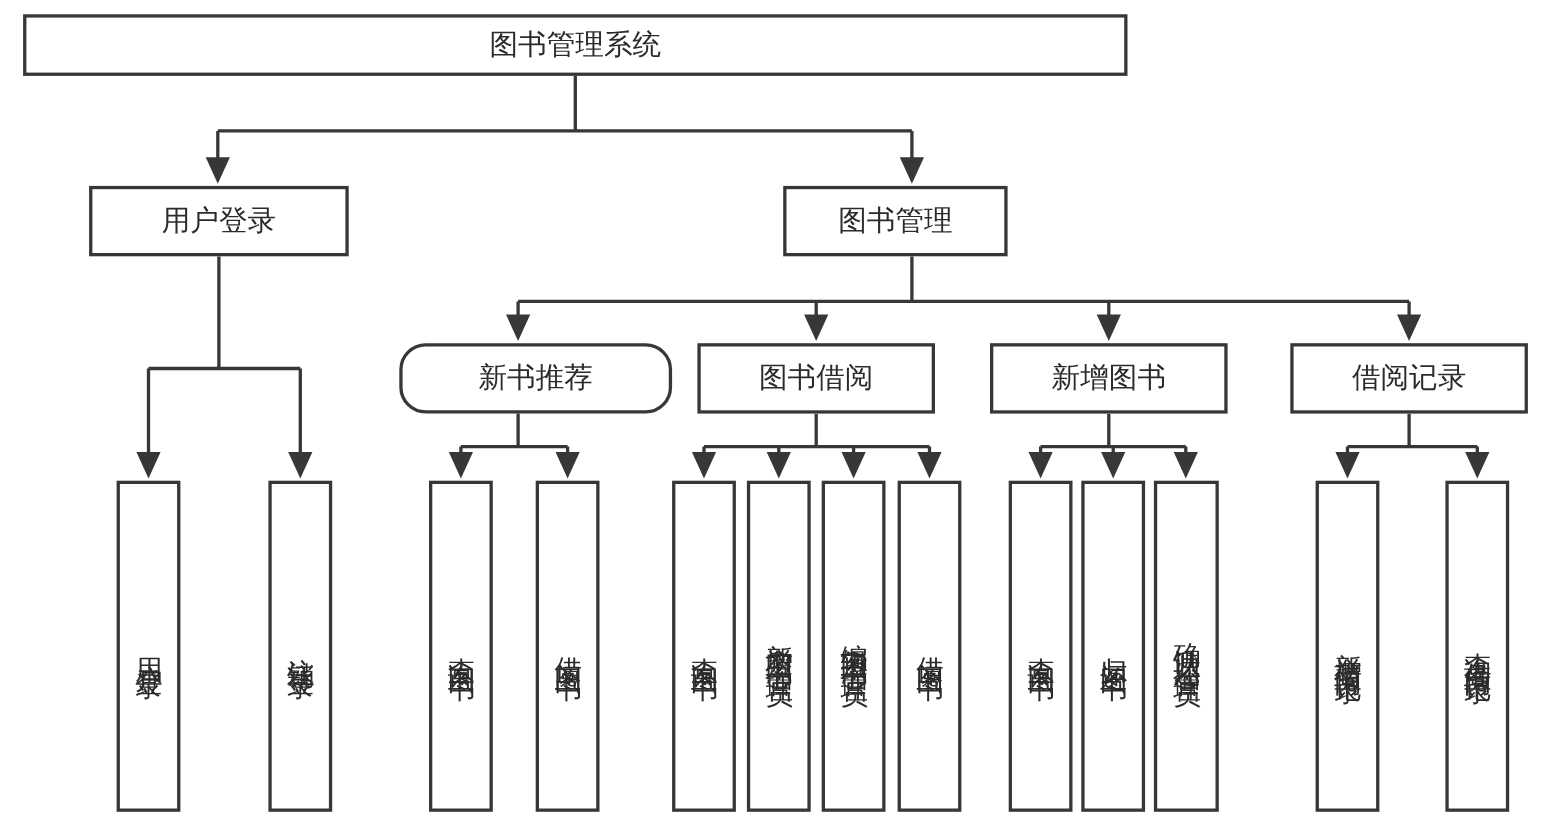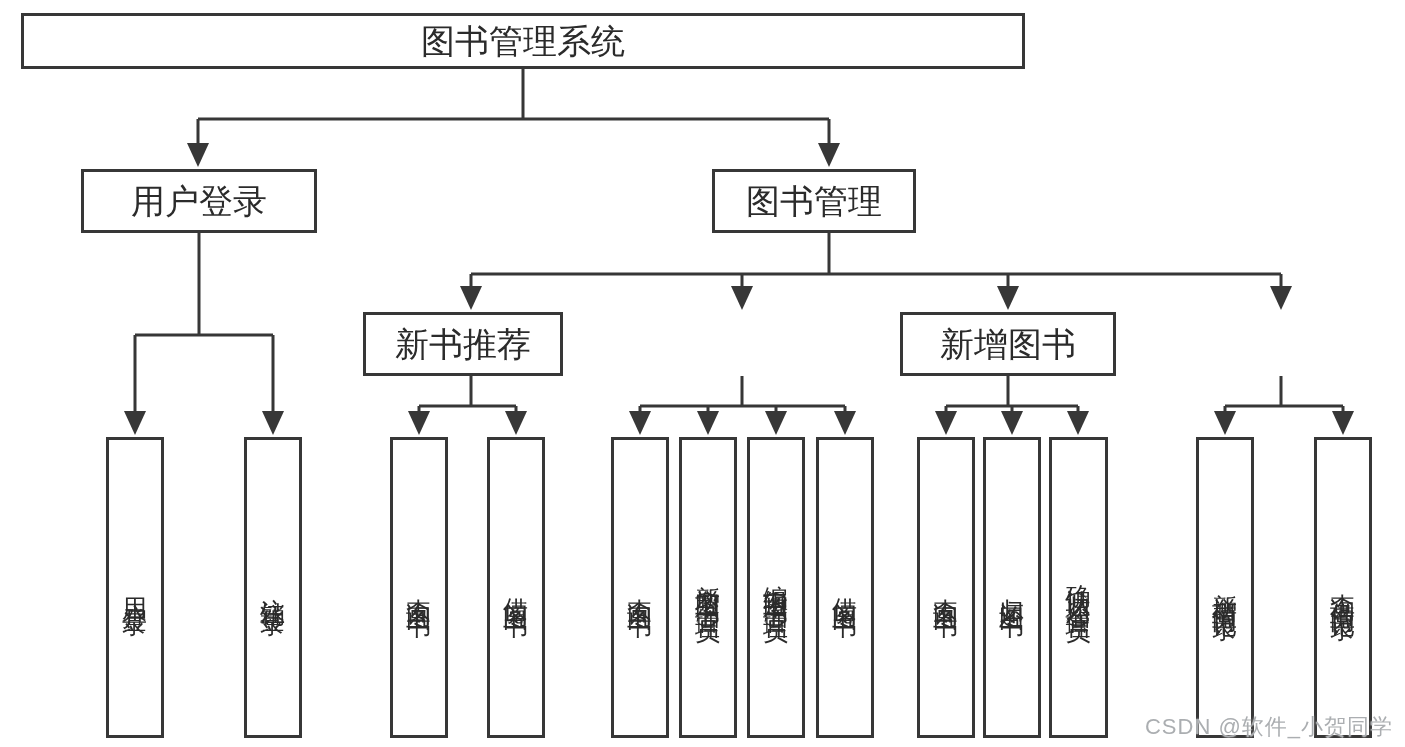--- a/index.html
+++ b/index.html
@@ -23,21 +23,21 @@
   }
   .node {
     position: absolute;
     box-sizing: border-box;
     border: 3px solid #373737;
     background: #ffffff;
     display: flex;
     align-items: center;
     justify-content: center;
     color: #2b2b2b;
-    font-size: 34px;
+    font-size: 26px;
     line-height: 1.2;
     z-index: 2;
     white-space: nowrap;
   }
   .node.leaf {
     writing-mode: vertical-rl;
     text-orientation: mixed;
     font-size: 25px;
     letter-spacing: 5px;
     white-space: normal;
@@ -120,36 +120,37 @@
       <polygon points="1214,411 1236,411 1225,435"></polygon>
       <polygon points="1332,411 1354,411 1343,435"></polygon>
     </g>
   </svg>
 
   <div class="node" style="left:21px; top:13px; width:1004px; height:56px;">图书管理系统</div>
 
   <div class="node" style="left:81px; top:169px; width:236px; height:64px;">用户登录</div>
   <div class="node" style="left:712px; top:169px; width:204px; height:64px;">图书管理</div>
 
-  <div class="node" style="left:363px; top:312px; width:200px; height:64px;">新书推荐</div>
+  <div class="node" style="left:363px; top:312px; width:248px; height:64px;border-radius:24px;">新书推荐</div>
+  <div class="node" style="left:634px; top:312px; width:216px; height:64px;">图书借阅</div>
   <div class="node" style="left:900px; top:312px; width:216px; height:64px;">新增图书</div>
+  <div class="node" style="left:1173px; top:312px; width:216px; height:64px;">借阅记录</div>
 
   <div class="node leaf" style="left:106px; top:437px; width:58px; height:301px;">用户登录</div>
   <div class="node leaf" style="left:244px; top:437px; width:58px; height:301px;">注销登录</div>
 
   <div class="node leaf" style="left:390px; top:437px; width:58px; height:301px;">查询图书</div>
   <div class="node leaf" style="left:487px; top:437px; width:58px; height:301px;">借阅图书</div>
 
   <div class="node leaf" style="left:611px; top:437px; width:58px; height:301px;">查询图书</div>
   <div class="node leaf" style="left:679px; top:437px; width:58px; height:301px;">新增图书（管理员）</div>
   <div class="node leaf" style="left:747px; top:437px; width:58px; height:301px;">编辑图书（管理员）</div>
   <div class="node leaf" style="left:816px; top:437px; width:58px; height:301px;">借阅图书</div>
 
   <div class="node leaf" style="left:917px; top:437px; width:58px; height:301px;">查询图书</div>
   <div class="node leaf" style="left:983px; top:437px; width:58px; height:301px;">归还图书</div>
   <div class="node leaf" style="left:1049px; top:437px; width:59px; height:301px;">确认归还（管理员）</div>
 
   <div class="node leaf" style="left:1196px; top:437px; width:58px; height:301px;">新增借阅记录</div>
   <div class="node leaf" style="left:1314px; top:437px; width:58px; height:301px;">查询借阅记录</div>
 
-  <div class="watermark">CSDN @软件_小贺同学</div>
 
 </div>
 
 </body></html>

